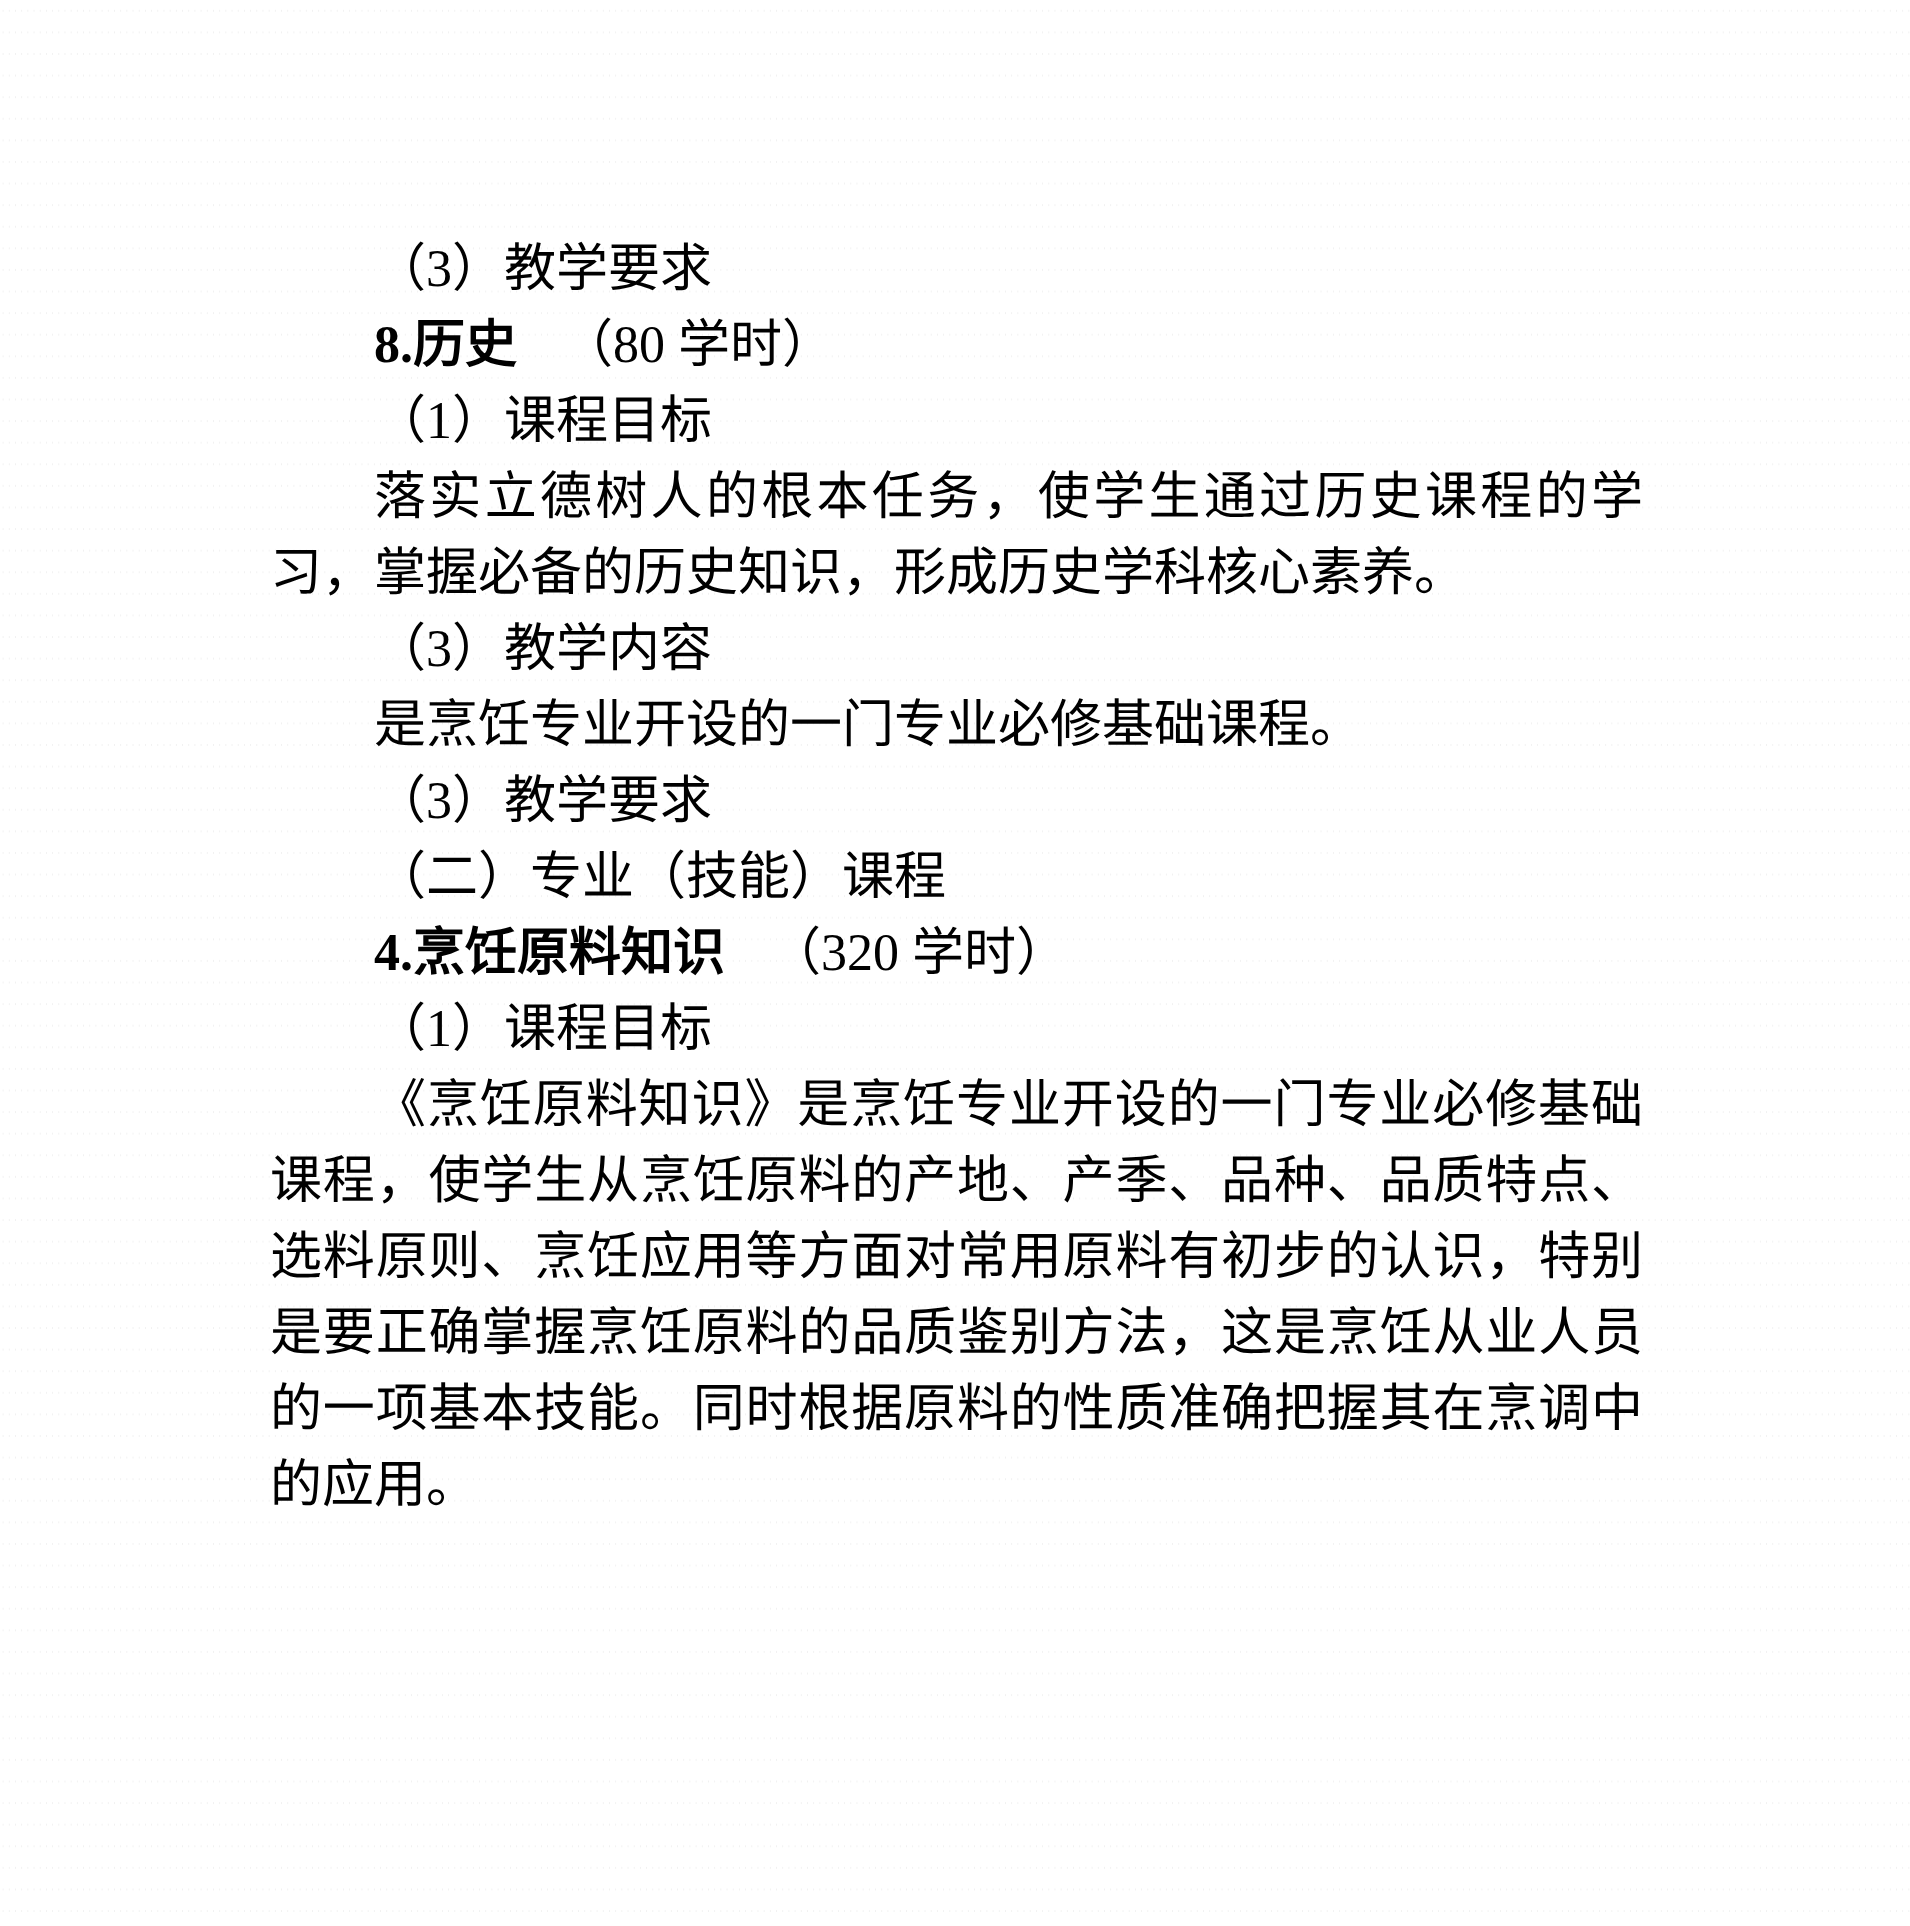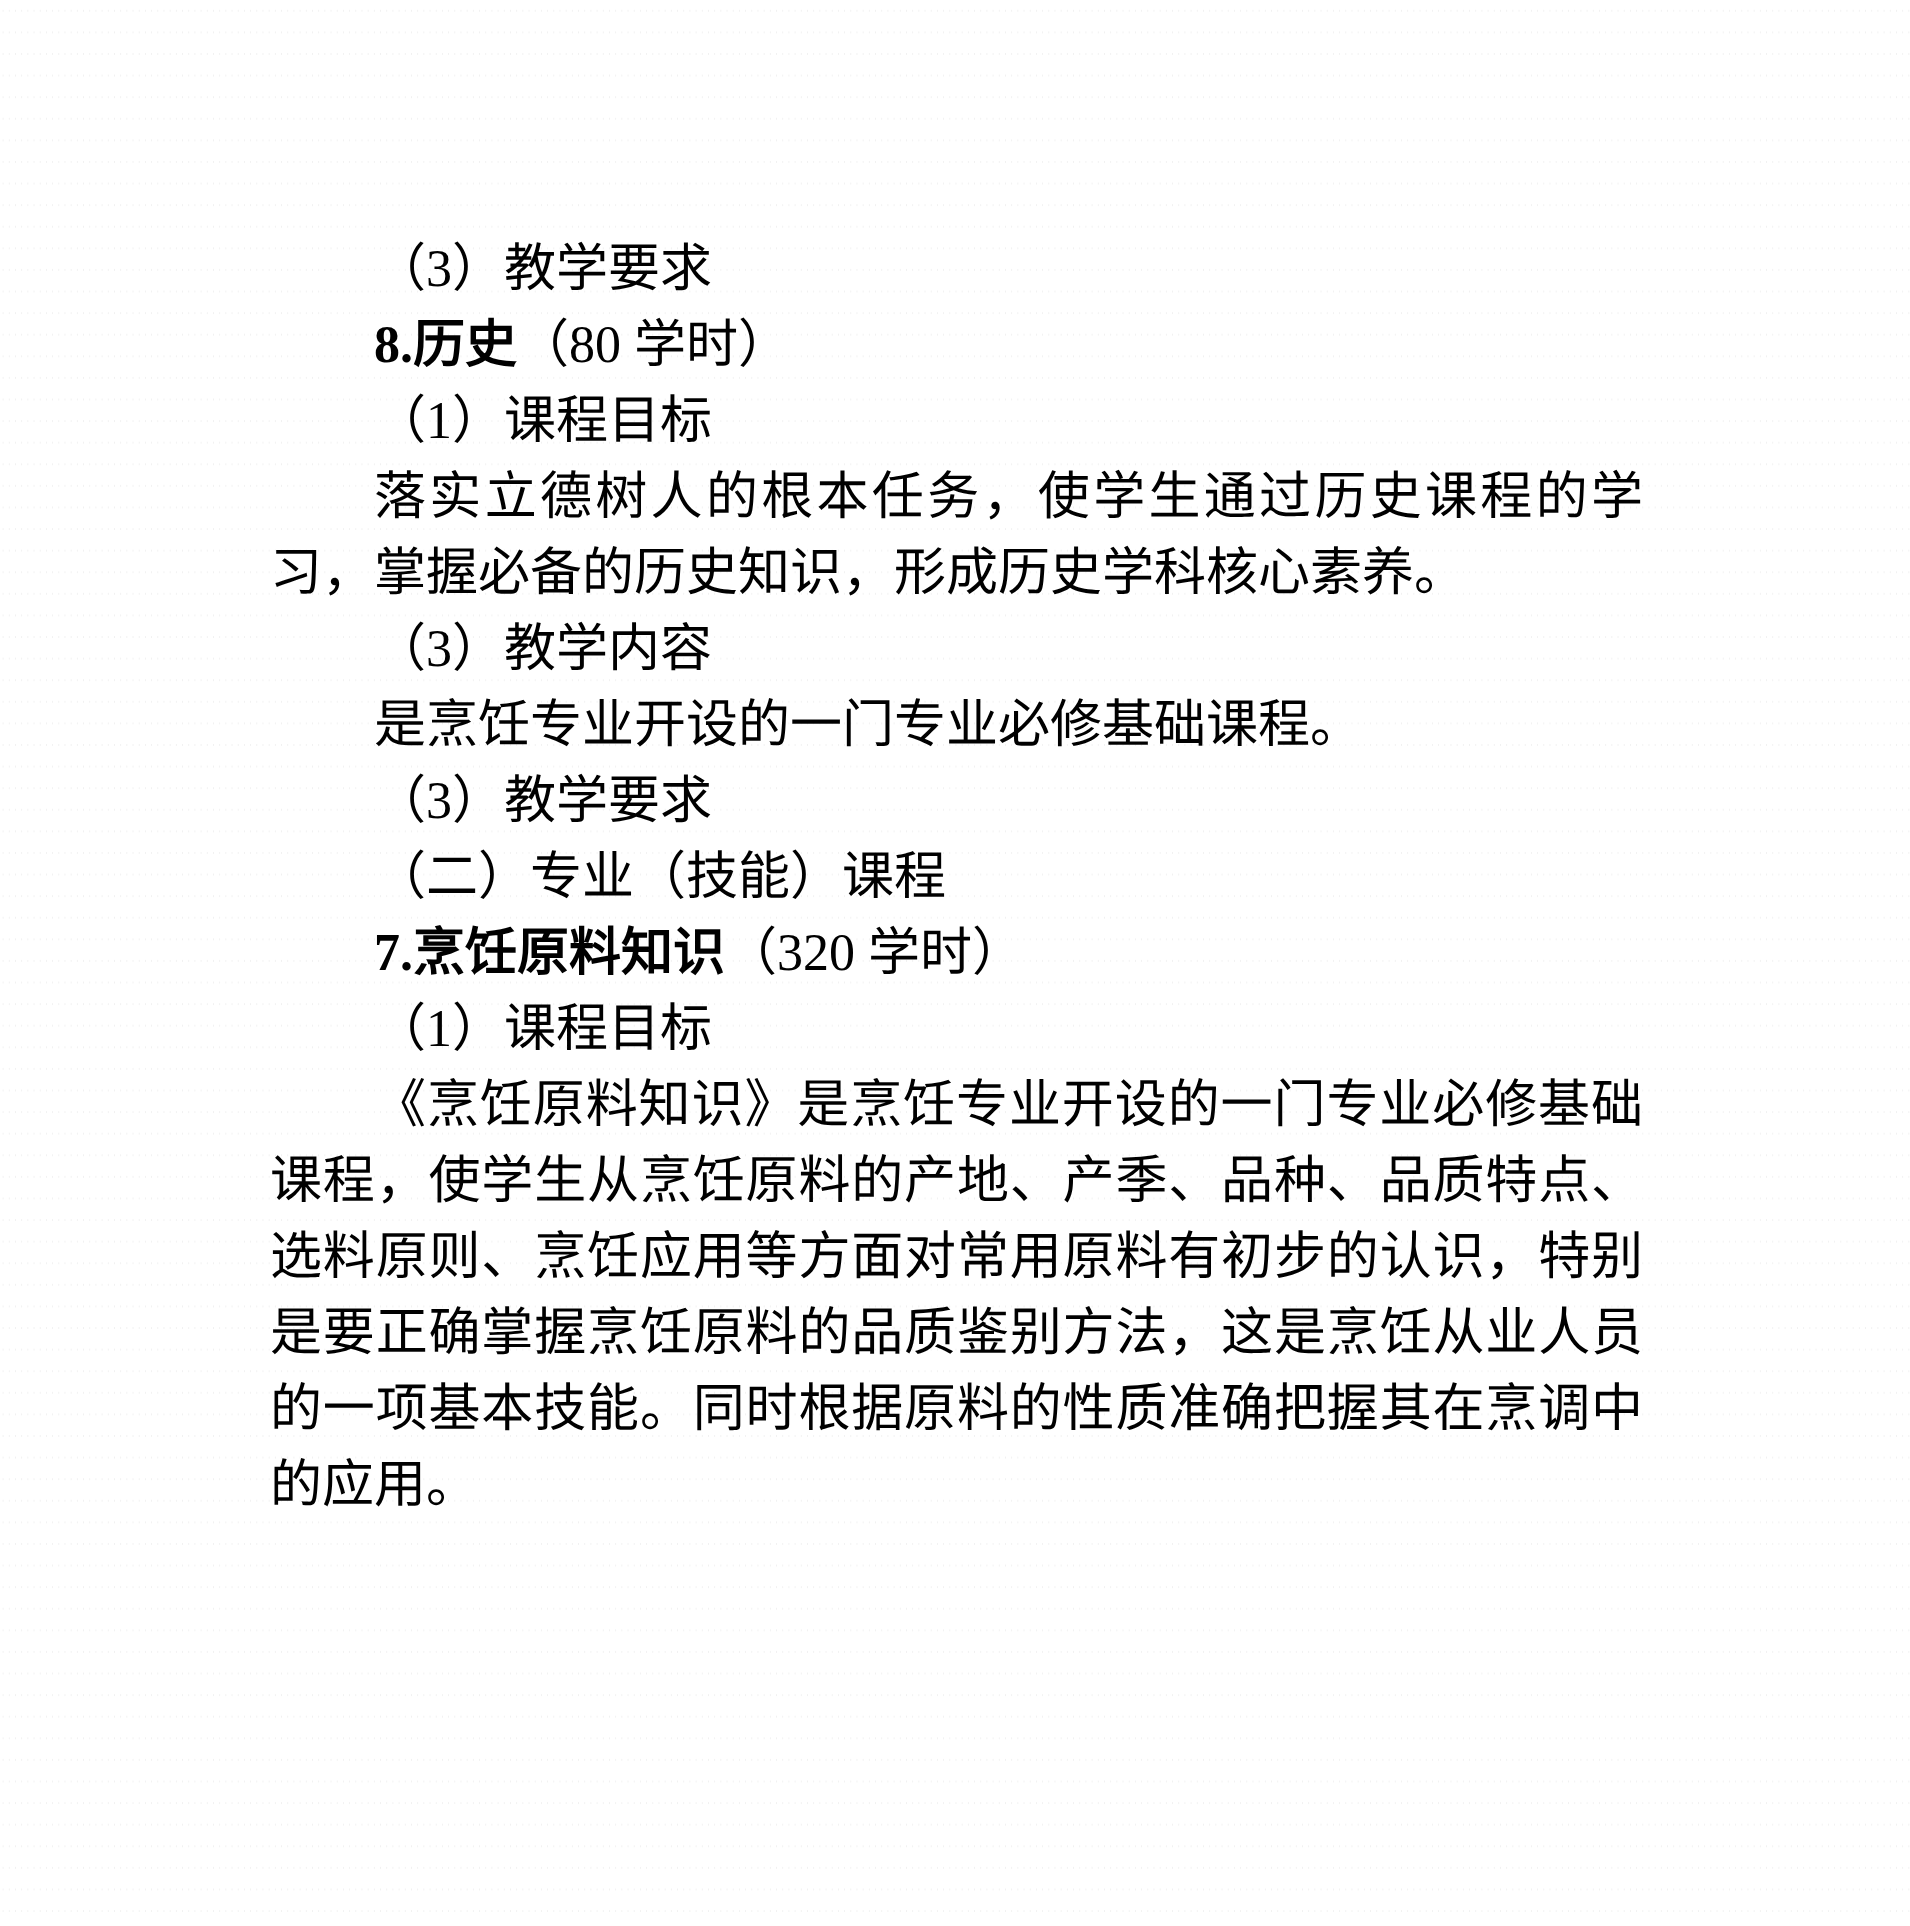--- a/index.html
+++ b/index.html
@@ -51,37 +51,38 @@
   .text-block p {
     margin: 0;
     padding: 0;
     text-indent: 2em;
   }
   .course-heading b {
     font-weight: 700;
   }
   .course-heading span {
     font-weight: 400;
+    margin-left: 44px;
   }
 </style>
 </head>
 <body>
 
 <div class="page">
   <div class="noise-dots"></div>
   <div class="noise-diagonals"></div>
 
   <article class="text-block">
     <p class="sub-heading">（3）教学要求</p>
     <p class="course-heading"><b>8.历史</b><span>（80 学时）</span></p>
     <p class="sub-heading">（1）课程目标</p>
     <p class="paragraph">落实立德树人的根本任务，使学生通过历史课程的学习，掌握必备的历史知识，形成历史学科核心素养。</p>
     <p class="sub-heading">（3）教学内容</p>
     <p class="paragraph">是烹饪专业开设的一门专业必修基础课程。</p>
     <p class="sub-heading">（3）教学要求</p>
     <p class="sub-heading">（二）专业（技能）课程</p>
-    <p class="course-heading"><b>7.烹饪原料知识</b><span>（320 学时）</span></p>
+    <p class="course-heading"><b>4.烹饪原料知识</b><span>（320 学时）</span></p>
     <p class="sub-heading">（1）课程目标</p>
     <p class="paragraph">《烹饪原料知识》是烹饪专业开设的一门专业必修基础课程，使学生从烹饪原料的产地、产季、品种、品质特点、选料原则、烹饪应用等方面对常用原料有初步的认识，特别是要正确掌握烹饪原料的品质鉴别方法，这是烹饪从业人员的一项基本技能。同时根据原料的性质准确把握其在烹调中的应用。</p>
 
   </article>
 </div>
 
 
 </body></html>

